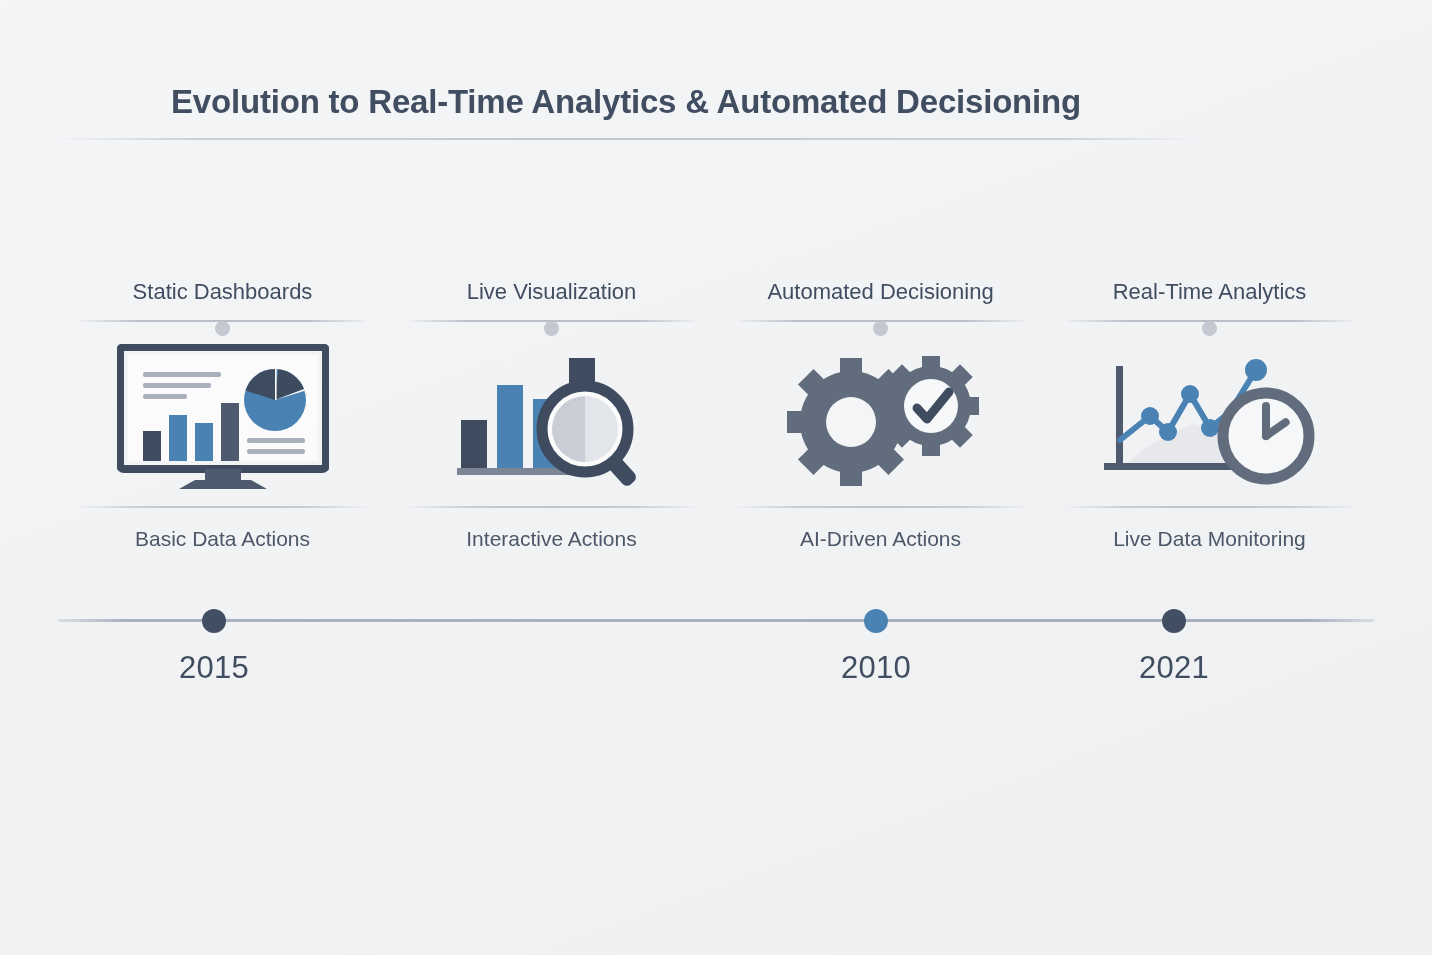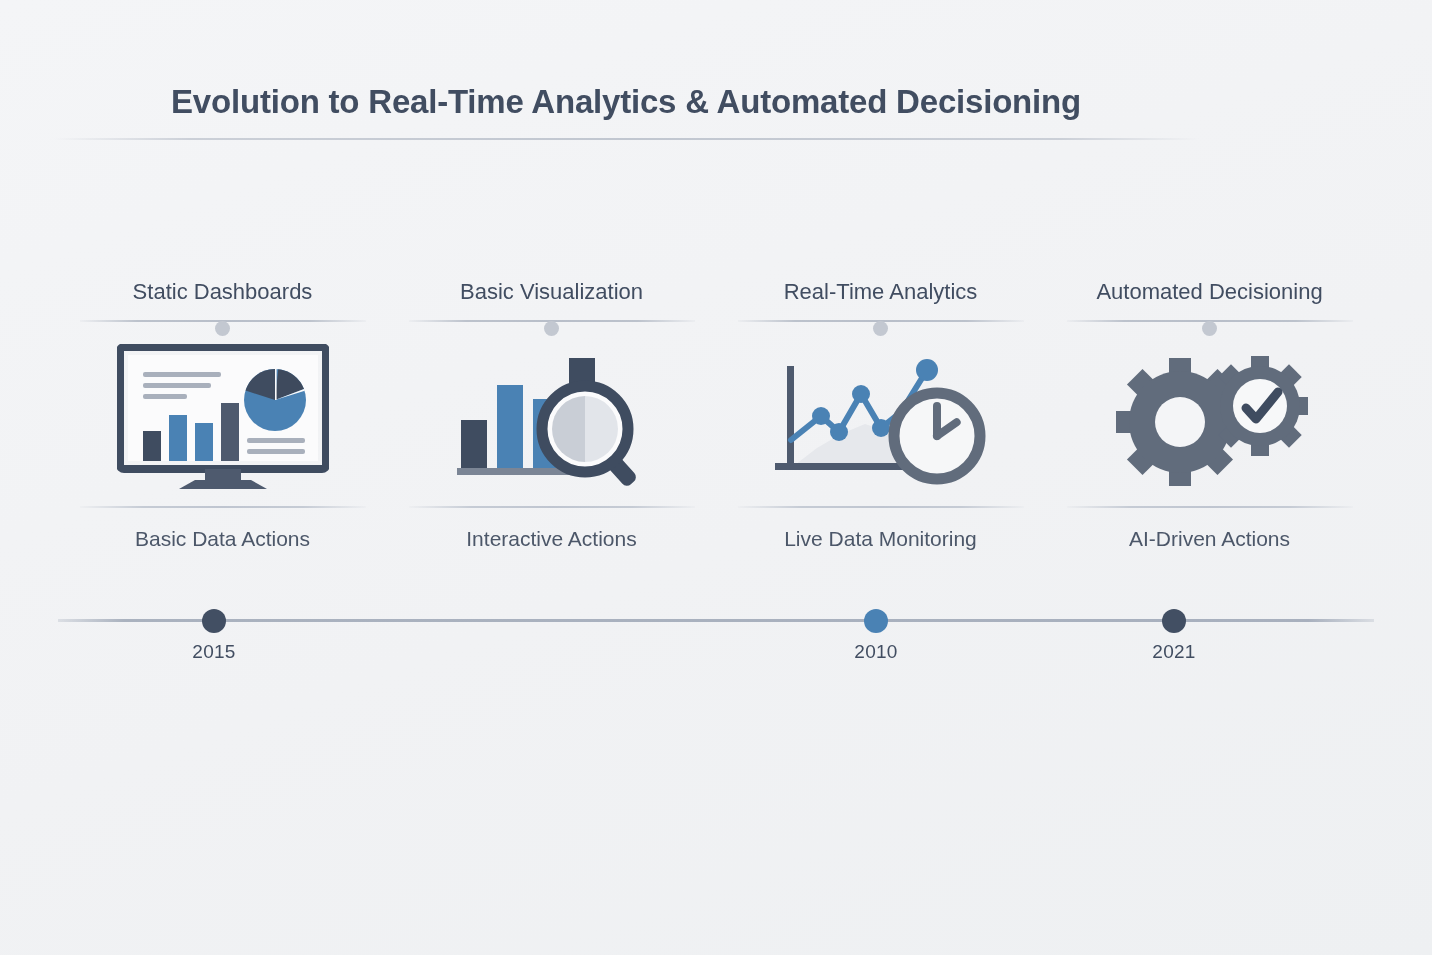--- a/index.html
+++ b/index.html
@@ -156,22 +156,22 @@
   }
   .tl-dot {
     width: 24px;
     height: 24px;
     border-radius: 50%;
     margin: -5px auto 0 auto;
     background: #424f63;
   }
   .tl-dot.accent { background: #4a82b4; }
   .tl-year {
-    margin-top: 8px;
-    font-size: 19px;
+    margin-top: 17px;
+    font-size: 31px;
     color: #414d61;
     letter-spacing: 0.3px;
   }
 </style>
 </head>
 <body>
 
 <div class="canvas">
 
   <div class="title-block">
@@ -216,21 +216,21 @@
           <rect x="130" y="94" width="58" height="5" rx="2" fill="#a9b0bc"></rect>
           <rect x="130" y="105" width="58" height="5" rx="2" fill="#a9b0bc"></rect>
         </svg>
       </div>
 
       <div class="caption-rule"></div>
       <div class="stage-caption">Basic Data Actions</div>
     </div>
 
     <div class="stage-col">
-      <div class="stage-title">Basic Visualization</div>
+      <div class="stage-title">Live Visualization</div>
       <div class="stage-title-rule">
         <span class="node"></span>
       </div>
 
       <div class="icon-wrap">
         <svg width="198" height="146" viewBox="0 0 198 146">
 
           <rect x="8" y="76" width="26" height="48" fill="#3f4c60"></rect>
           <rect x="44" y="41" width="26" height="83" fill="#4a82b4"></rect>
           <rect x="80" y="55" width="26" height="69" fill="#4a82b4"></rect>
@@ -242,52 +242,20 @@
 
           <circle cx="132" cy="85" r="43" fill="#fbfbfc" stroke="#3f4c60" stroke-width="11"></circle>
 
           <path d="M132 52 A33 33 0 0 0 132 118 Z" fill="#c9ced6"></path>
           <path d="M132 52 A33 33 0 0 1 132 118 Z" fill="#e2e5ea"></path>
         </svg>
       </div>
 
       <div class="caption-rule"></div>
       <div class="stage-caption">Interactive Actions</div>
-    </div>
-
-    <div class="stage-col">
-      <div class="stage-title">Real-Time Analytics</div>
-      <div class="stage-title-rule">
-        <span class="node"></span>
-      </div>
-
-      <div class="icon-wrap">
-        <svg width="224" height="146" viewBox="0 0 224 146">
-
-          <path d="M22 124 L48 104 L72 90 L96 80 L120 88 L146 78 L170 96 L190 124 Z" fill="#e6e8ec"></path>
-
-          <rect x="18" y="22" width="7" height="104" fill="#4e5a6e"></rect>
-          <rect x="6" y="119" width="184" height="7" fill="#4e5a6e"></rect>
-
-          <polyline points="22,96 52,72 70,88 92,50 112,84 132,68 158,26" fill="none" stroke="#4a82b4" stroke-width="6" stroke-linecap="round" stroke-linejoin="round"></polyline>
-
-          <circle cx="52" cy="72" r="9" fill="#4a82b4"></circle>
-          <circle cx="70" cy="88" r="9" fill="#4a82b4"></circle>
-          <circle cx="92" cy="50" r="9" fill="#4a82b4"></circle>
-          <circle cx="112" cy="84" r="9" fill="#4a82b4"></circle>
-          <circle cx="158" cy="26" r="11" fill="#4a82b4"></circle>
-
-          <circle cx="168" cy="92" r="43" fill="#f6f7f8" stroke="#616c7c" stroke-width="11"></circle>
-          <rect x="164" y="58" width="8" height="38" rx="4" fill="#616c7c"></rect>
-          <rect x="164" y="88" width="8" height="32" rx="4" fill="#616c7c" transform="rotate(-125 168 92)"></rect>
-        </svg>
-      </div>
-
-      <div class="caption-rule"></div>
-      <div class="stage-caption">Live Data Monitoring</div>
     </div>
 
     <div class="stage-col">
       <div class="stage-title">Automated Decisioning</div>
       <div class="stage-title-rule">
         <span class="node"></span>
       </div>
 
       <div class="icon-wrap">
         <svg width="196" height="146" viewBox="0 0 196 146">
@@ -323,20 +291,52 @@
 
             <polyline points="-14,2 -4,13 18,-14" fill="none" stroke="#3f4c60" stroke-width="9" stroke-linecap="round" stroke-linejoin="round"></polyline>
           </g>
         </svg>
       </div>
 
       <div class="caption-rule"></div>
       <div class="stage-caption">AI-Driven Actions</div>
     </div>
 
+    <div class="stage-col">
+      <div class="stage-title">Real-Time Analytics</div>
+      <div class="stage-title-rule">
+        <span class="node"></span>
+      </div>
+
+      <div class="icon-wrap">
+        <svg width="224" height="146" viewBox="0 0 224 146">
+
+          <path d="M22 124 L48 104 L72 90 L96 80 L120 88 L146 78 L170 96 L190 124 Z" fill="#e6e8ec"></path>
+
+          <rect x="18" y="22" width="7" height="104" fill="#4e5a6e"></rect>
+          <rect x="6" y="119" width="184" height="7" fill="#4e5a6e"></rect>
+
+          <polyline points="22,96 52,72 70,88 92,50 112,84 132,68 158,26" fill="none" stroke="#4a82b4" stroke-width="6" stroke-linecap="round" stroke-linejoin="round"></polyline>
+
+          <circle cx="52" cy="72" r="9" fill="#4a82b4"></circle>
+          <circle cx="70" cy="88" r="9" fill="#4a82b4"></circle>
+          <circle cx="92" cy="50" r="9" fill="#4a82b4"></circle>
+          <circle cx="112" cy="84" r="9" fill="#4a82b4"></circle>
+          <circle cx="158" cy="26" r="11" fill="#4a82b4"></circle>
+
+          <circle cx="168" cy="92" r="43" fill="#f6f7f8" stroke="#616c7c" stroke-width="11"></circle>
+          <rect x="164" y="58" width="8" height="38" rx="4" fill="#616c7c"></rect>
+          <rect x="164" y="88" width="8" height="32" rx="4" fill="#616c7c" transform="rotate(-125 168 92)"></rect>
+        </svg>
+      </div>
+
+      <div class="caption-rule"></div>
+      <div class="stage-caption">Live Data Monitoring</div>
+    </div>
+
   </div>
 
   <div class="timeline">
     <div class="timeline-axis"></div>
 
     <div class="tl-point" style="left:156px;">
       <div class="tl-dot"></div>
       <div class="tl-year">2015</div>
     </div>
 

